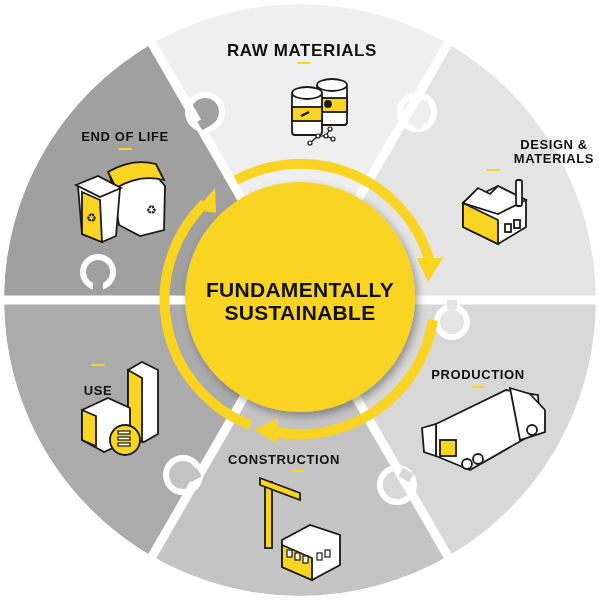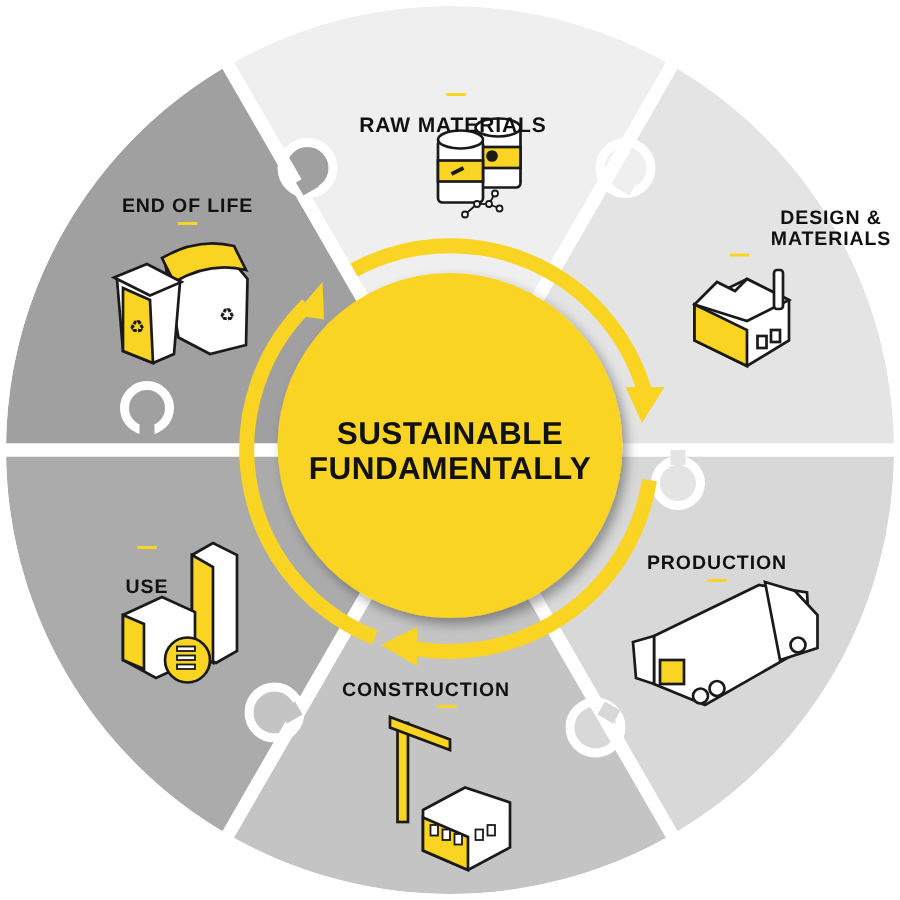--- a/index.html
+++ b/index.html
@@ -162,21 +162,21 @@
     <path d="M82,410 L96,416 L96,446 L82,440 Z" fill="#f9d423"></path>
     <circle cx="125" cy="440" r="15" fill="#f9d423"></circle>
     <g fill="#fff" stroke-width="1.2">
       <rect x="118" y="431" width="12" height="3"></rect>
         <rect x="118" y="437" width="12" height="3"></rect>
         <rect x="118" y="443" width="12" height="3"></rect>
     </g>
   </g>
 </svg>
 
-<div class="seg-label" style="left:302px;top:44px;font-size:14px;margin-top:32px;">RAW MATERIALS</div>
+<div class="seg-label" style="left:302px;top:44px;font-size:17px;">RAW MATERIALS</div>
 <div class="seg-dash" style="left:304px;top:62px;background:#f9d423;"></div>
 
 <div class="seg-label" style="left:125px;top:130px;text-align:center;">END OF LIFE</div>
 <div class="seg-dash" style="left:125px;top:148px;background:#f9d423;"></div>
 
 <div class="seg-label" style="left:516px;top:138px;margin-left:38px;">
   <div>DESIGN &amp;</div>
   <div>MATERIALS</div>
 </div>
 <div class="seg-dash" style="left:493px;top:169px;background:#f9d423;"></div>
@@ -184,15 +184,15 @@
 <div class="seg-label" style="left:98px;top:346px;margin-top:38px;">USE</div>
 <div class="seg-dash" style="left:98px;top:364px;background:#f9d423;"></div>
 
 <div class="seg-label" style="left:478px;top:368px;">PRODUCTION</div>
 <div class="seg-dash" style="left:478px;top:386px;background:#f9d423;"></div>
 
 <div class="seg-label" style="left:284px;top:453px;">CONSTRUCTION</div>
 <div class="seg-dash" style="left:298px;top:470px;background:#f9d423;"></div>
 
 <div class="center-text">
+  <div>FUNDAMENTALLY</div>
   <div>SUSTAINABLE</div>
-  <div>FUNDAMENTALLY</div>
 </div>
 
 </body></html>

